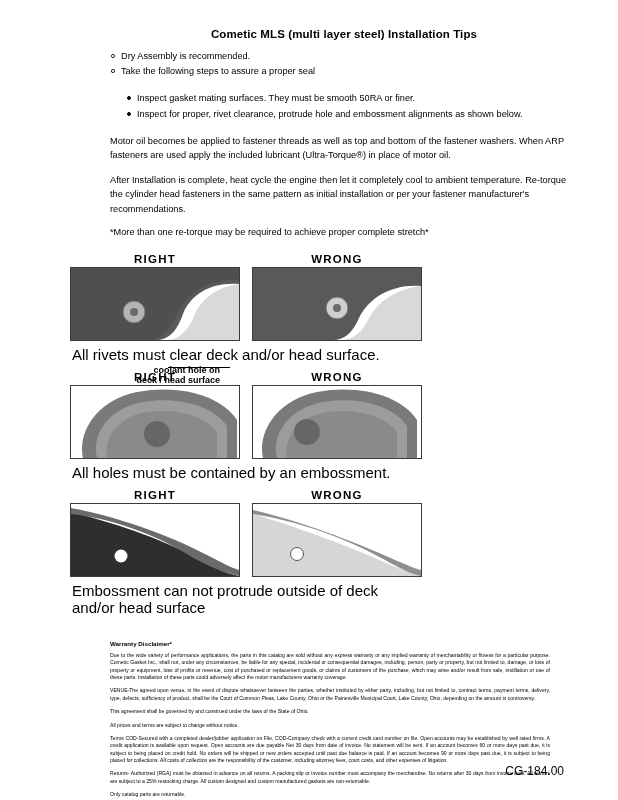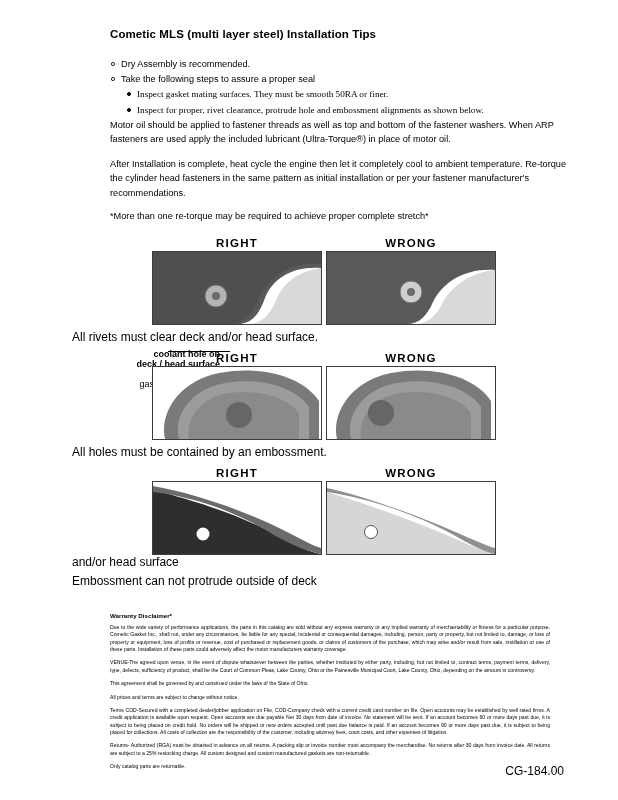--- a/index.html
+++ b/index.html
@@ -18,22 +18,23 @@
   .page {
     position: relative;
     width: 618px;
     height: 800px;
     box-sizing: border-box;
     padding: 28px 40px 0 40px;
   }
   h1.title {
     font-size: 11.5px;
     font-weight: bold;
-    margin: 0 0 17px 70px;
+    margin: 0 0 9px 70px;
     letter-spacing: 0.1px;
+    text-align: center;
   }
   .bullets {
     margin: 0 0 0 70px;
     padding: 0;
     list-style: none;
     font-size: 9.2px;
     line-height: 1.65;
   }
   .bullets > li {
     position: relative;
@@ -44,24 +45,23 @@
     position: absolute;
     left: 1px;
     top: 5px;
     width: 3.5px;
     height: 3.5px;
     border: 1px solid #000;
     border-radius: 50%;
     box-sizing: border-box;
   }
   .subbullets {
-    margin: 0;
+    margin: 12px;
     padding: 0;
     list-style: none;
-    font-family: Liberation Serif, serif;
   }
   .subbullets > li {
     position: relative;
     padding-left: 13px;
   }
   .subbullets > li:before {
     content: "";
     position: absolute;
     left: 3px;
     top: 5px;
@@ -86,22 +86,22 @@
     margin: 0 0 0 70px;
   }
 
   
   .figures {
     margin: 16px 0 0 0;
     position: relative;
   }
   .figrow {
     display: flex;
-    gap: 4px;
-    justify-content: center;
+    gap: 12px;
+    justify-content: flex-start;
     margin-left: 30px;
   }
   .figcell {
     width: 170px;
   }
   .figlabel {
     text-align: center;
     font-size: 11.5px;
     font-weight: bold;
     letter-spacing: 1.2px;
@@ -110,21 +110,21 @@
   .figbox {
     width: 170px;
     height: 74px;
     border: 1px solid #3b3b3b;
     box-sizing: border-box;
     overflow: hidden;
     background: #fff;
     position: relative;
   }
   .figcaption {
-    font-size: 12px;
+    font-size: 15px;
     margin: 5px 0 0 0;
     padding-left: 2px;
   }
   .caption-row {
     margin-left: 30px;
     width: 356px;
   }
   .caption-row.wide { width: 380px; }
 
   
@@ -175,21 +175,21 @@
 
   <ul class="bullets">
     <li>Dry Assembly is recommended.</li>
     <li>Take the following steps to assure a proper seal</li>
   </ul>
   <ul class="bullets subbullets" style="margin-left:84px;">
     <li>Inspect gasket mating surfaces.  They must be smooth 50RA or finer.</li>
     <li>Inspect for proper, rivet clearance, protrude hole and embossment alignments as shown below.</li>
   </ul>
 
-  <p class="para">Motor oil should be applied to fastener threads as well as top and bottom of the fastener washers. When ARP fasteners are used apply the included lubricant (Ultra-Torque®) in place of motor oil.</p>
+  <p class="para">Motor oil becomes be applied to fastener threads as well as top and bottom of the fastener washers. When ARP fasteners are used apply the included lubricant (Ultra-Torque®) in place of motor oil.</p>
   <p class="para">After Installation is complete, heat cycle the engine then let it completely cool to ambient temperature. Re-torque the cylinder head fasteners in the same pattern as initial installation or per your fastener manufacturer's recommendations.</p>
   <p class="note">*More than one re-torque may be required to achieve proper complete stretch*</p>
 
   <div class="figures">
 
     <div class="callouts">
       <div style="position:absolute; right:10px; top:8px; width:150px;font-weight:bold;">
         <div>coolant hole on</div>
         <div>deck / head surface</div>
       </div>
@@ -279,22 +279,22 @@
           <svg width="168" height="72" viewBox="0 0 168 72">
             <rect x="0" y="0" width="168" height="72" fill="#ffffff"></rect>
             <path d="M0 10 C40 22 96 42 140 62 C152 67 162 70 168 71 L168 72 H0 Z" fill="#d6d6d6"></path>
             <path d="M0 6 C44 16 98 36 142 56 C154 61 163 65 168 66 L168 72 C158 70 146 64 132 56 C90 32 40 16 0 10 Z" fill="#8f8f8f"></path>
             <circle cx="44" cy="50" r="6.5" fill="#ffffff" stroke="#555" stroke-width="1"></circle>
           </svg>
         </div>
       </div>
     </div>
     <div class="caption-row wide">
+      <div class="figcaption">Embossment can not protrude outside of deck</div>
       <div class="figcaption" style="margin-top:0;">and/or head surface</div>
-      <div class="figcaption">Embossment can not protrude outside of deck</div>
     </div>
   </div>
 
   <div class="warranty">
     <h3>Warranty Disclaimer*</h3>
     <p>Due to the wide variety of performance applications, the parts in this catalog are sold without any express warranty or any implied warranty of merchantability or fitness for a particular purpose.  Cometic Gasket Inc., shall not, under any circumstances, be liable for any special, incidental or consequential damages, including, person, party or property, but not limited to, damage, or loss of property or equipment, loss of profits or revenue, cost of purchased or replacement goods, or claims of customers of the purchase, which may arise and/or result from sale, instillation or use of these parts.  Installation of these parts could adversely affect the motor manufacturers warranty coverage.</p>
     <p>VENUE-The agreed upon venue, in the event of dispute whatsoever between the parties, whether instituted by either party, including, but not limited to, contract terms, payment terms, delivery, type, defects, sufficiency of product, shall be the Court of Common Pleas, Lake County, Ohio or the Painesville Municipal Court, Lake County, Ohio, depending on the amount in controversy.</p>
     <p>This agreement shall be governed by and construed under the laws of the State of Ohio.</p>
     <p>All prices and terms are subject to change without notice.</p>
     <p>Terms COD-Secured with a completed dealer/jobber application on File, COD-Company check with a current credit card number on file.  Open accounts may be established by well rated firms.  A credit application is available upon request.  Open accounts are due payable Net 30 days from date of invoice.  No statement will be sent.  If an account becomes 60 or more days past due, it is subject to being placed on credit hold.  No orders will be shipped or new orders accepted until past due balance is paid.  If an account becomes 90 or more days past due, it is subject to being placed for collections.  All costs of collection are the responsibility of the customer, including attorney fees, court costs, and other expenses of litigation.</p>

